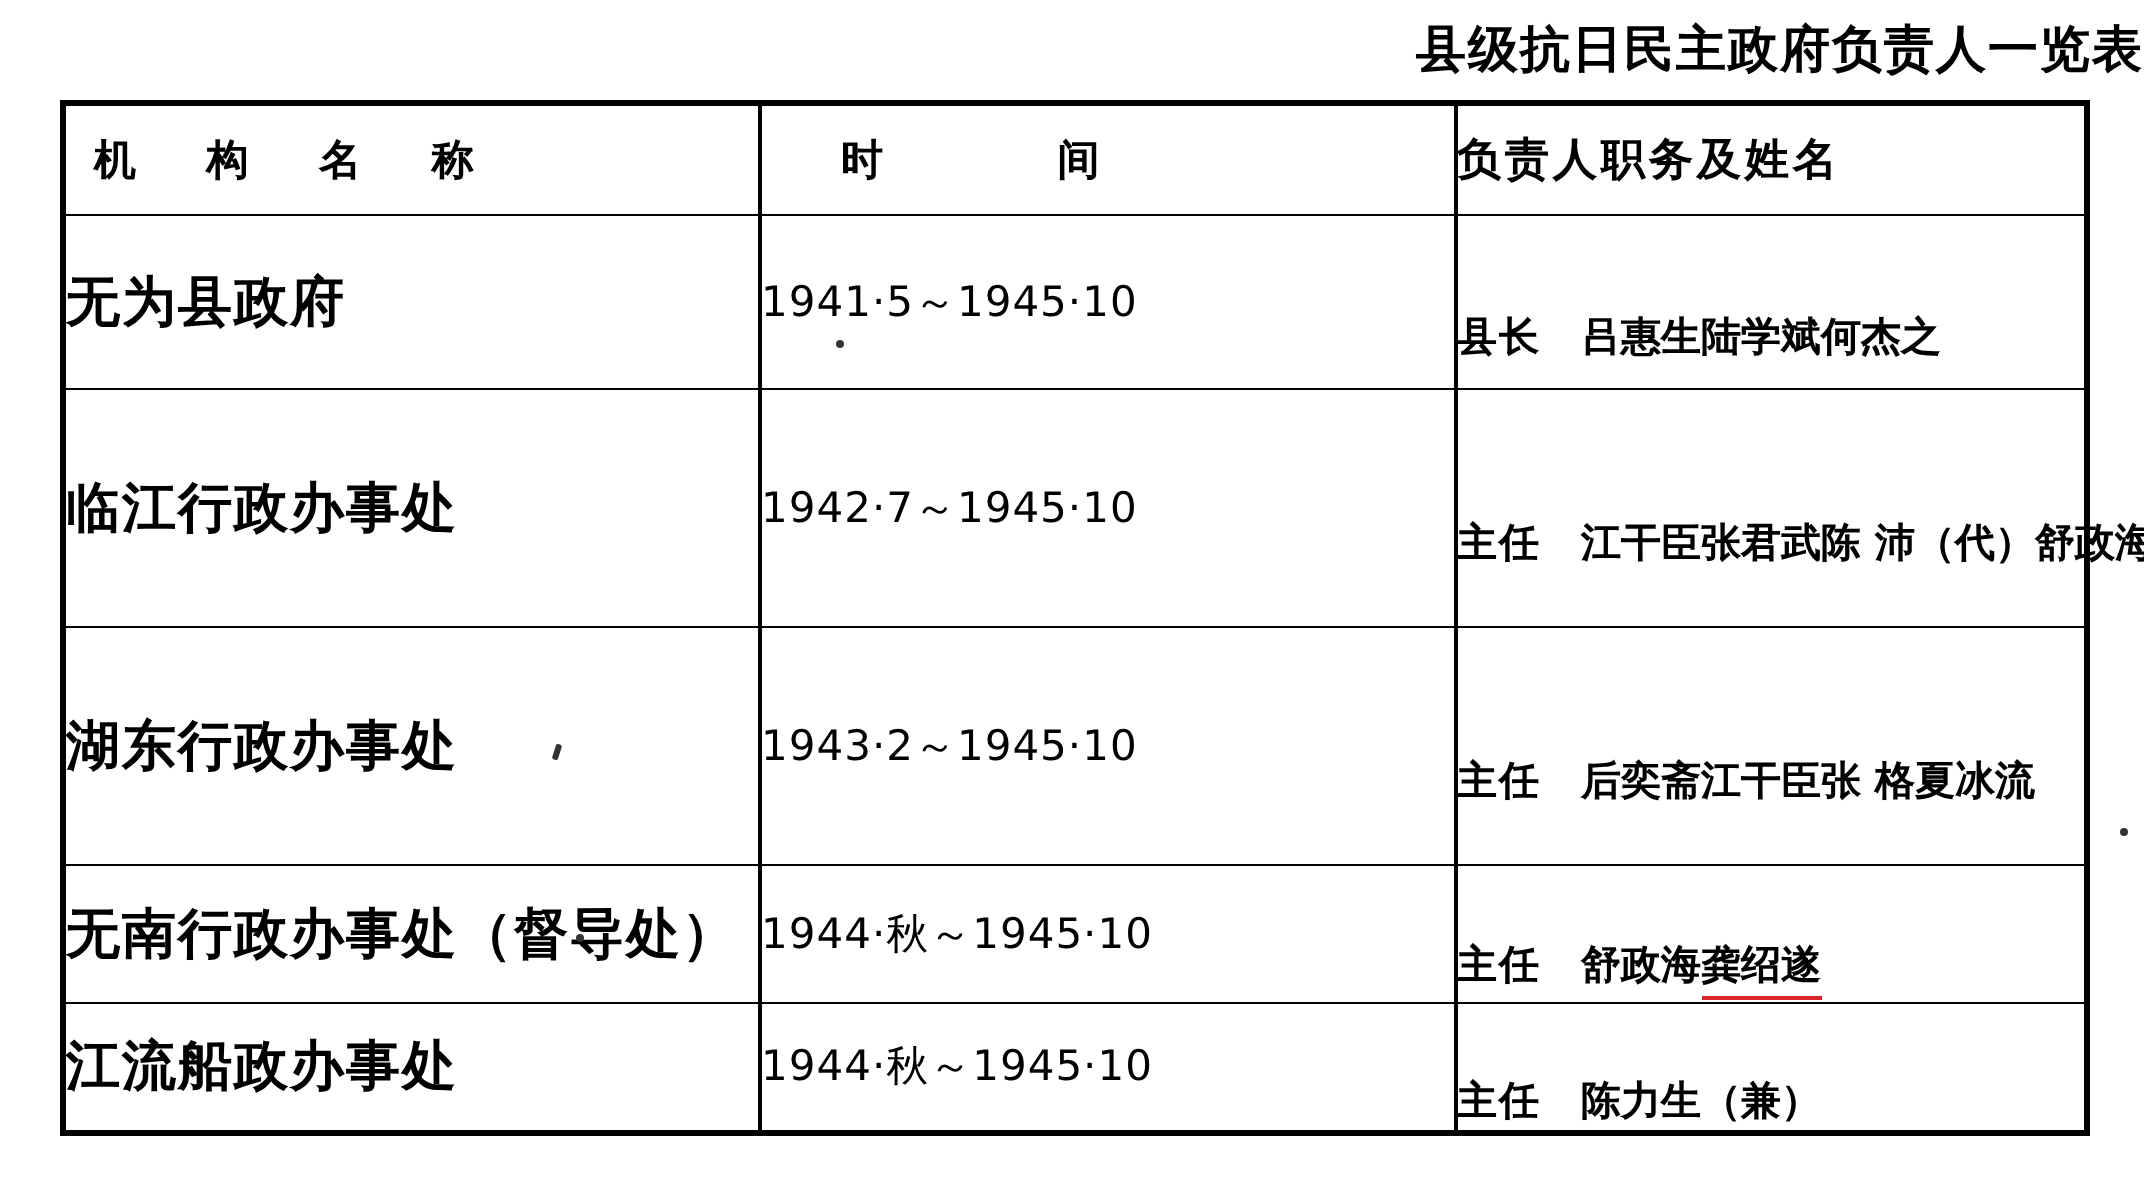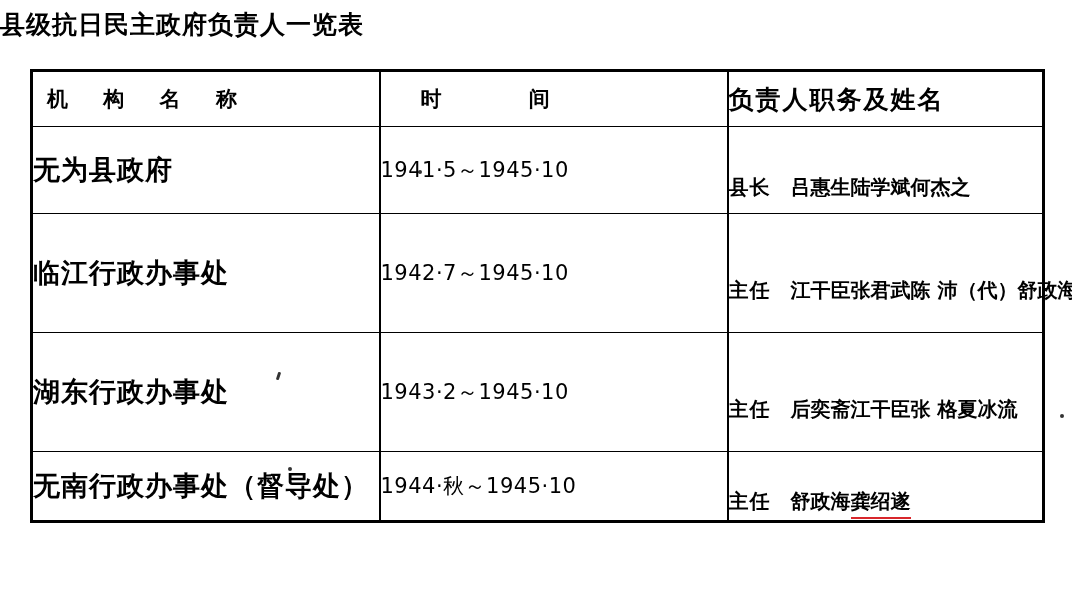--- a/index.html
+++ b/index.html
@@ -14,26 +14,26 @@
     color: #000000;
     overflow: hidden;
   }
   .page {
     position: relative;
     width: 1072px;
     height: 596px;
     box-sizing: border-box;
   }
   .doc-title {
-    text-align: left;
+    text-align: right;
     font-size: 25px;
     font-weight: bold;
     letter-spacing: 1px;
     padding-top: 8px;
-    padding-bottom: 28px;
+    padding-bottom: 9px;
     font-family: "DejaVu Sans", "Liberation Sans", sans-serif;
   }
   .table-wrap {
     padding: 0 30px;
   }
   table.main {
     width: 1012px;
     border-collapse: collapse;
     table-layout: fixed;
   }
@@ -65,21 +65,21 @@
     padding-left: 14px;
     display: inline-block;
   }
   .hdr .spaced-wide {
     letter-spacing: 40px;
     padding-left: 40px;
     display: inline-block;
   }
   .hdr .pers-hdr {
     letter-spacing: 2px;
-    font-size: 25px;
+    font-size: 22px;
   }
 
   .org-cell {
     padding-left: 28px;
     font-size: 27px;
     font-family: "DejaVu Sans", "Liberation Sans", sans-serif;
     font-weight: bold;
     letter-spacing: 1px;
   }
   .time-cell {
@@ -211,20 +211,32 @@
             <div class="pers-row">
               <span class="pers-title">主任</span>
               <span class="pers-names">
                 <span class="nm">舒政海</span>
                 <span class="nm underlined">龚绍遂</span>
               </span>
             </div>
           </td>
         </tr>
 
+        <tr class="row-h-5">
+          <td class="org-cell">江流船政办事处</td>
+          <td class="time-cell">1944·秋～1945·10</td>
+          <td class="pers-cell">
+            <div class="pers-row">
+              <span class="pers-title">主任</span>
+              <span class="pers-names">
+                <span class="nm">陈力生（兼）</span>
+              </span>
+            </div>
+          </td>
+        </tr>
       </tbody>
     </table>
   </div>
 
   <span class="speck" style="left:277px; top:372px; width:3px; height:8px; border-radius:1px; transform:rotate(18deg);"></span>
   <span class="speck" style="left:288px; top:467px; width:4px; height:4px;"></span>
   <span class="speck" style="left:1060px; top:414px; width:4px; height:4px;"></span>
   <span class="speck" style="left:418px; top:170px; width:4px; height:4px;"></span>
 
 </div>

